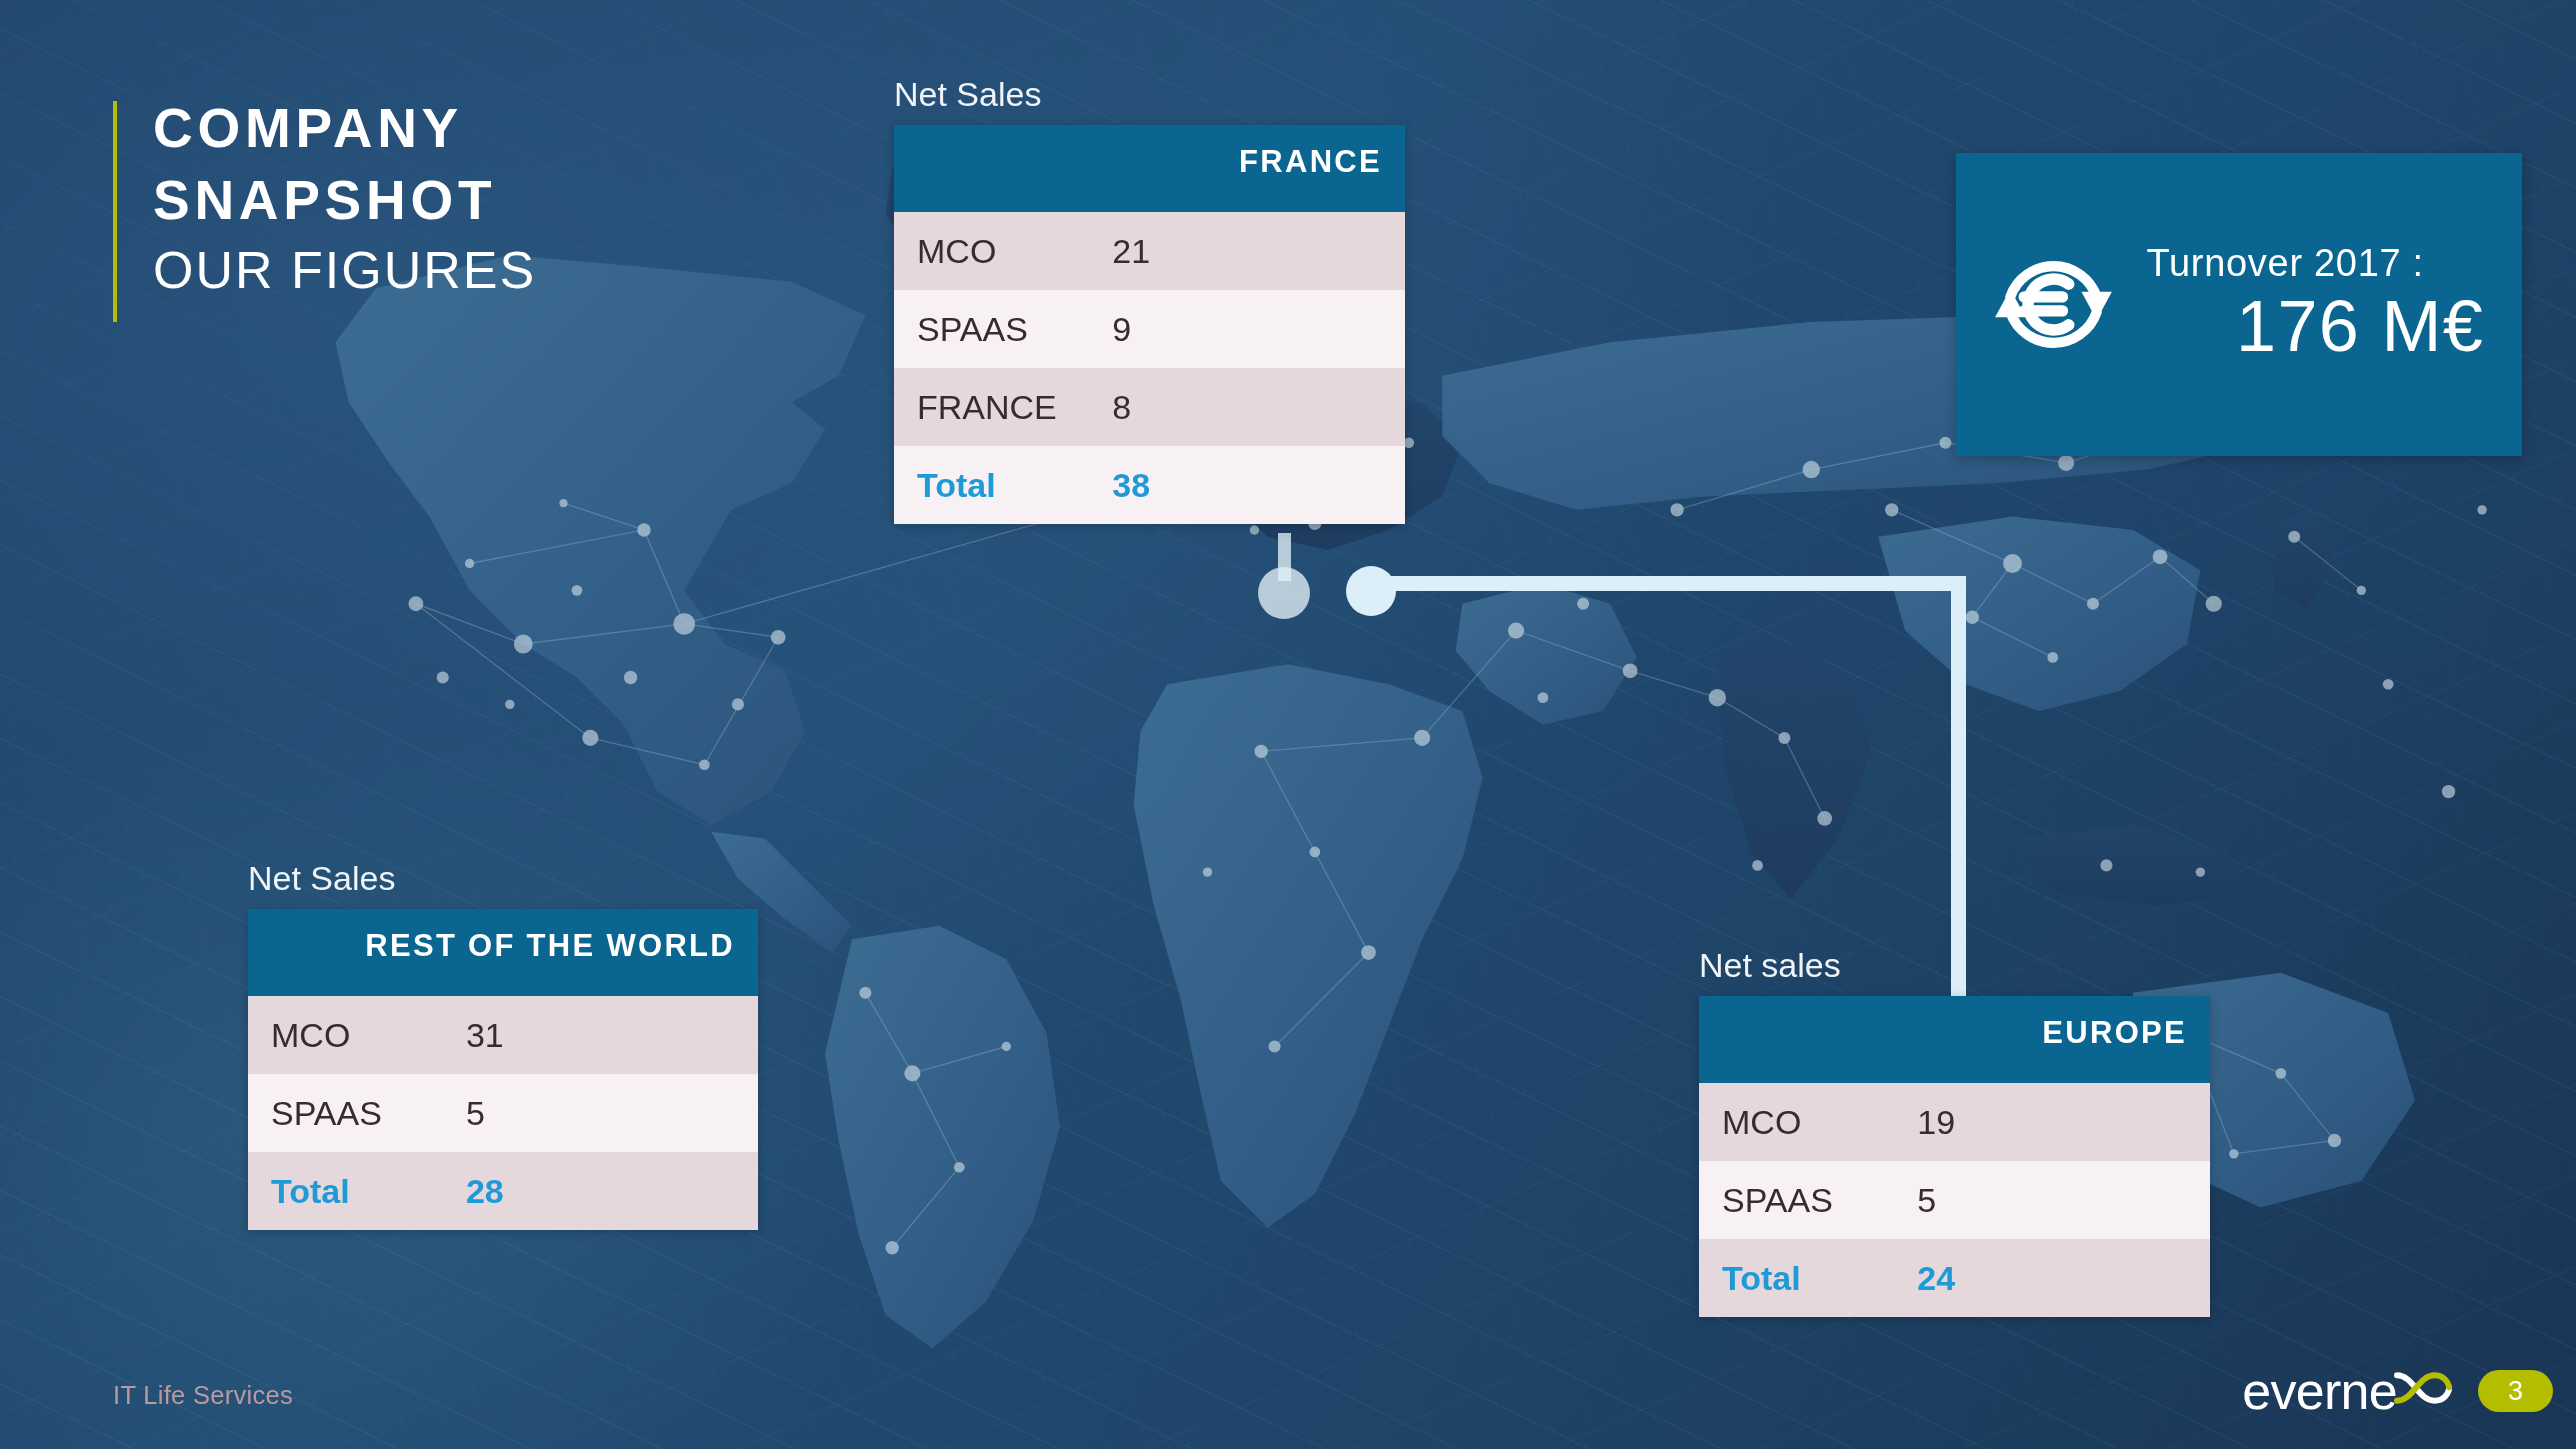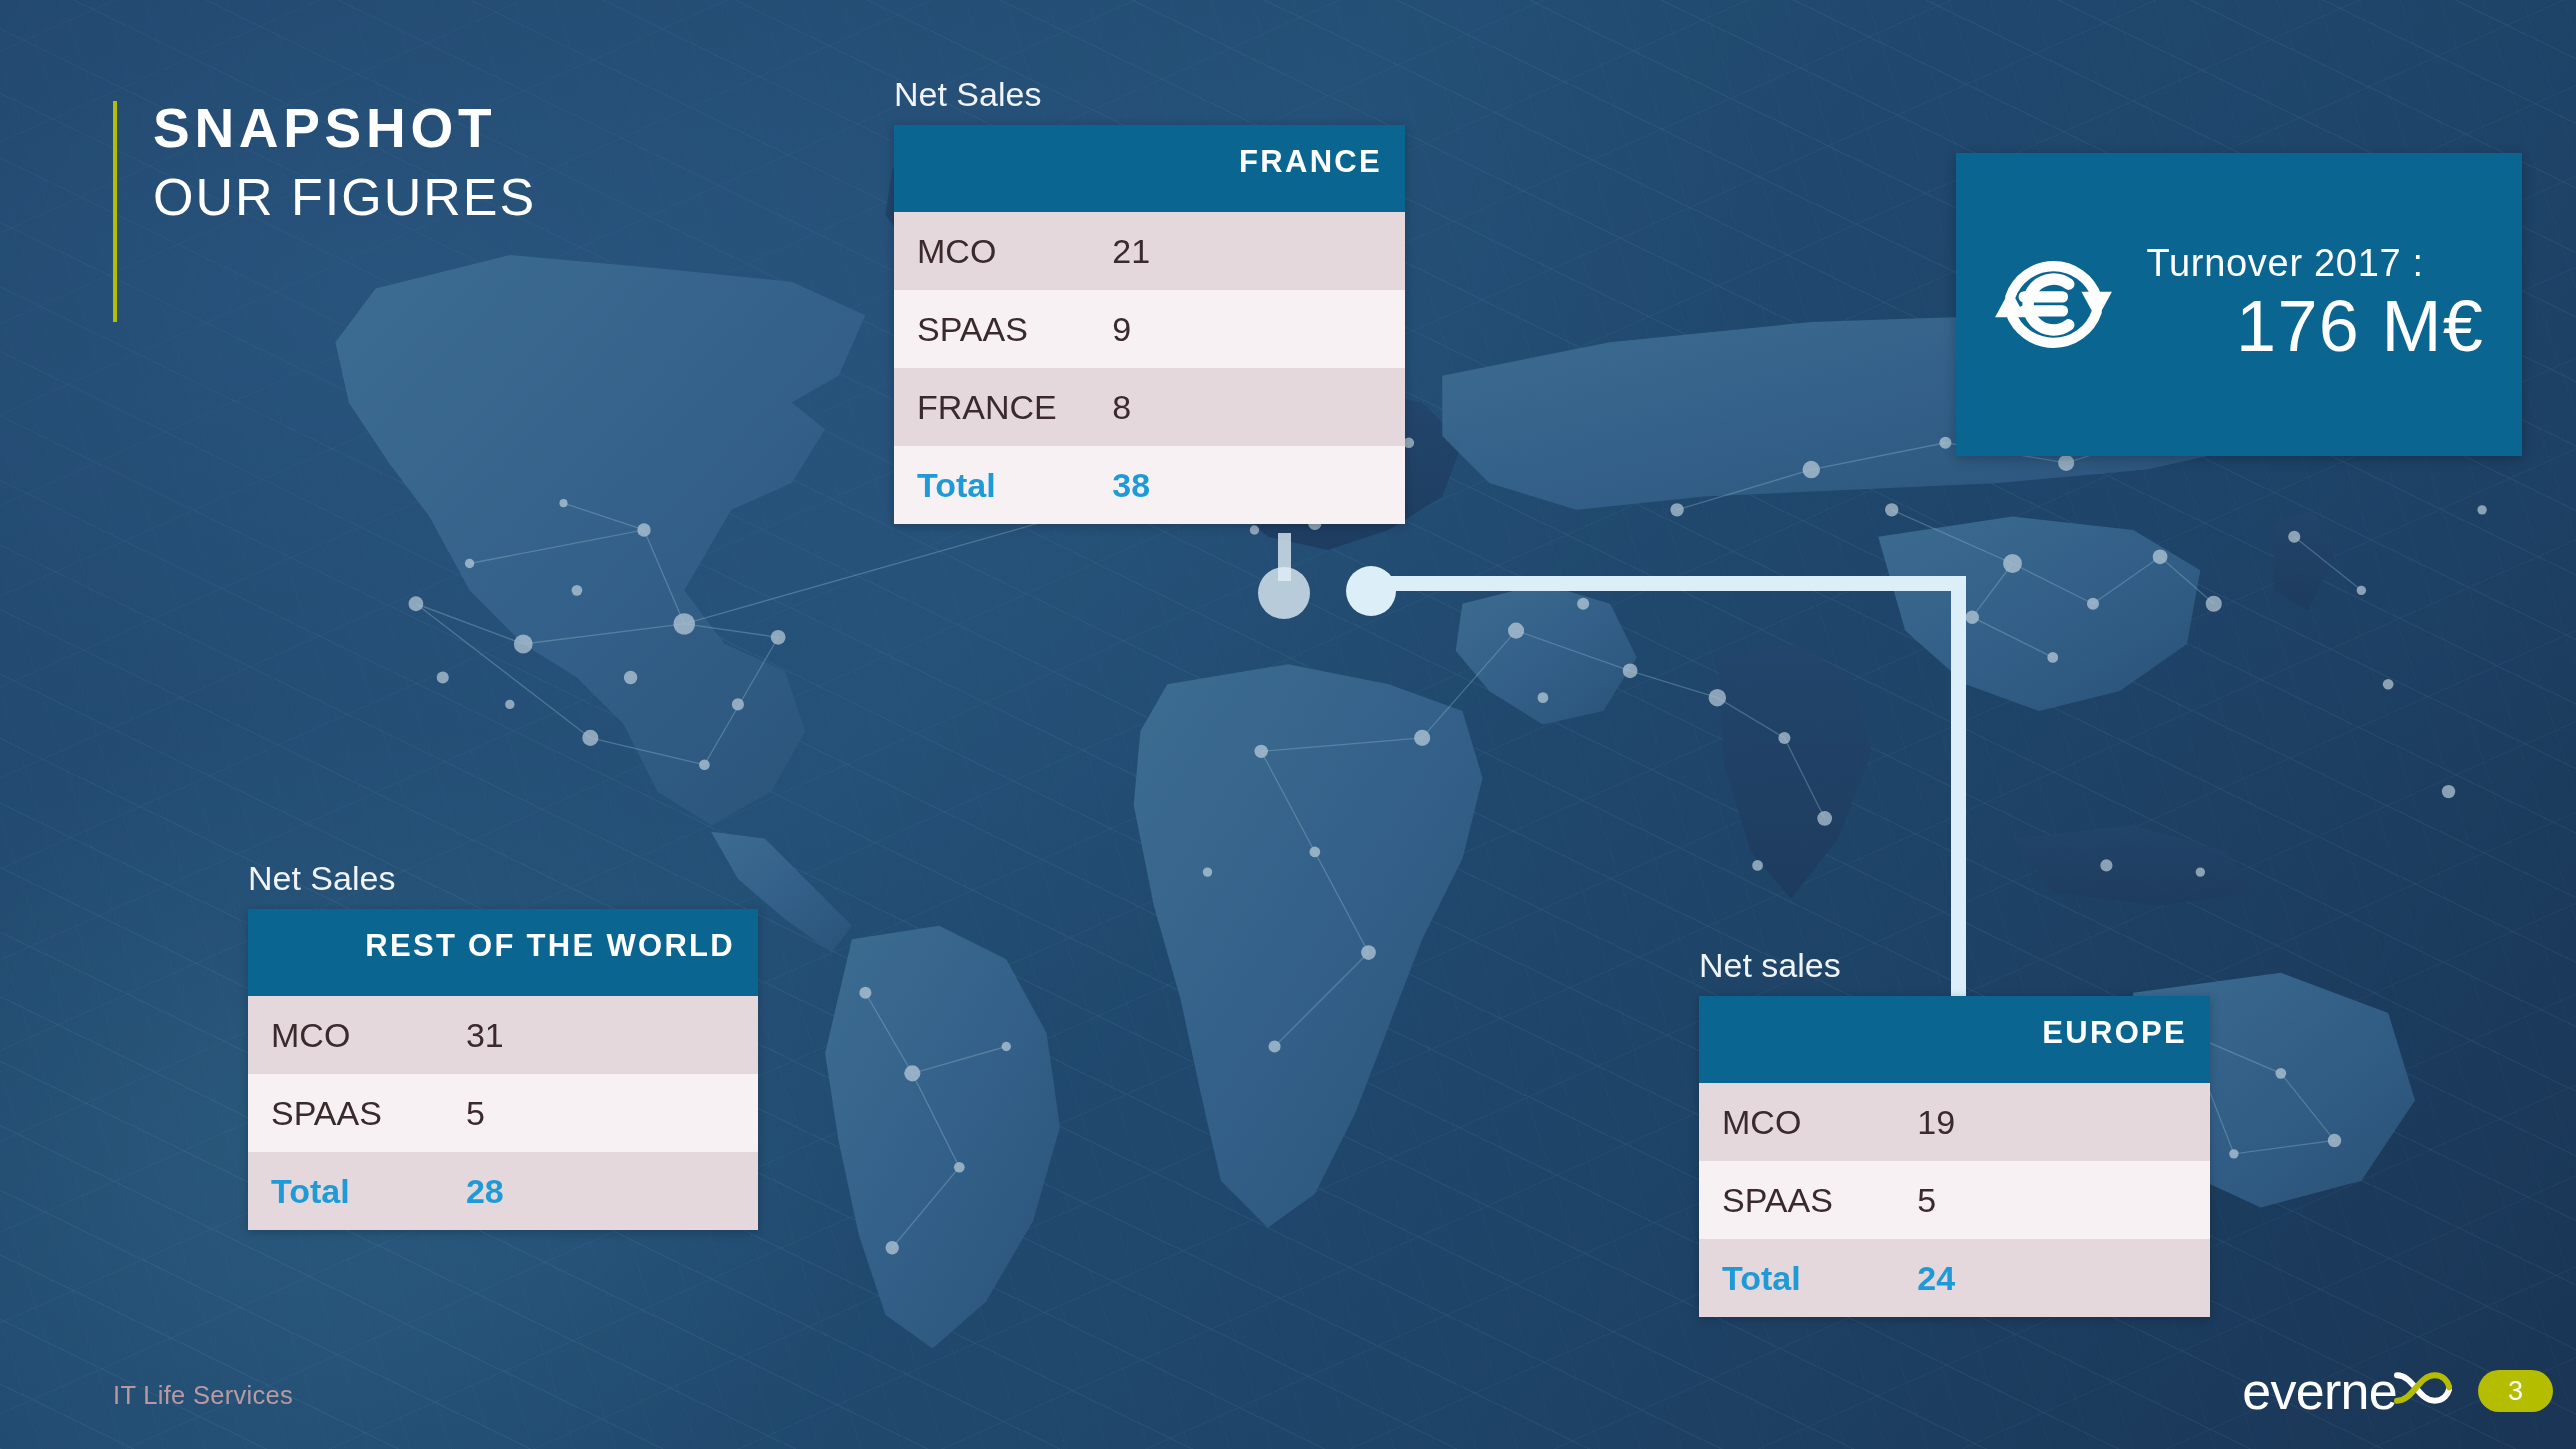--- a/index.html
+++ b/index.html
@@ -293,20 +293,21 @@
         <path d="M3260 1540 L3400 1600 L3480 1700 L3330 1720 Z"></path>
         <path d="M3000 840 L2940 920 L3060 980 M3420 800 L3520 880"></path>
         <path d="M1020 930 L1830 700 M2120 1100 L2260 940"></path>
       </g>
     </svg>
   </div>
 
   <div class="title-block">
     <div class="accent-bar"></div>
     <div class="title-lines">
+      <div class="t-strong">COMPANY</div>
       <div class="t-strong">SNAPSHOT</div>
       <div class="t-light">OUR FIGURES</div>
     </div>
   </div>
 
   <div class="connector">
     <div class="pin-stem"></div>
     <div class="pin-dot"></div>
     <div class="eu-dot"></div>
     <div class="eu-line-h"></div>

